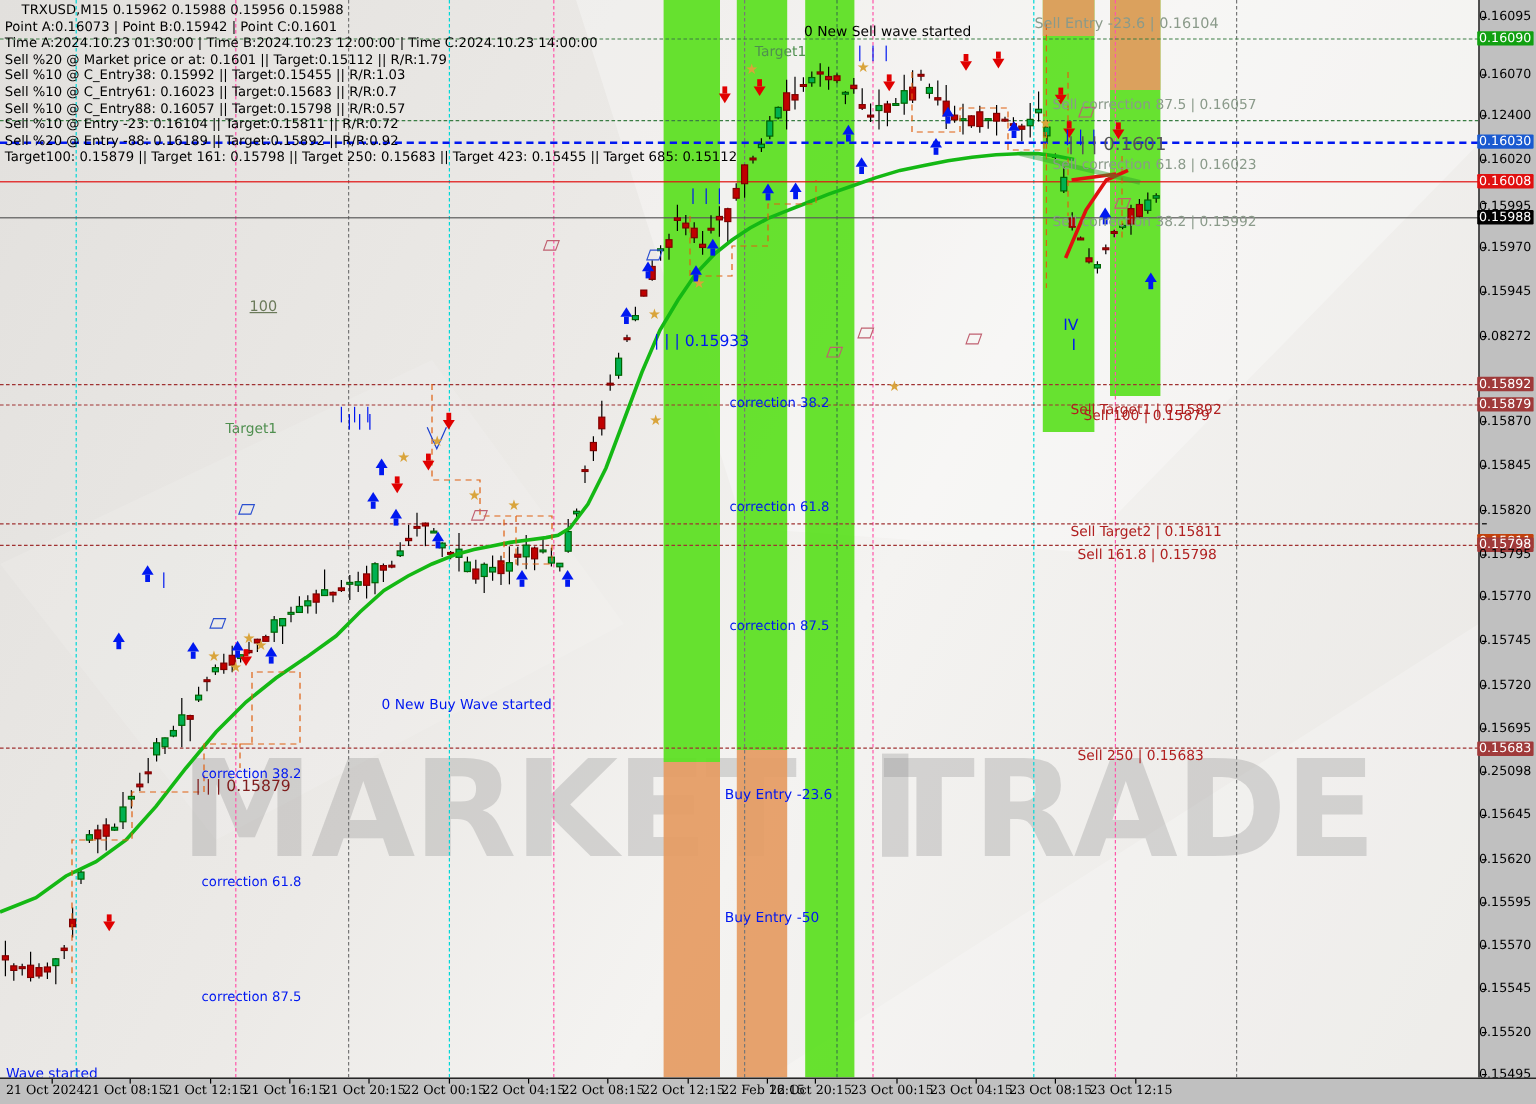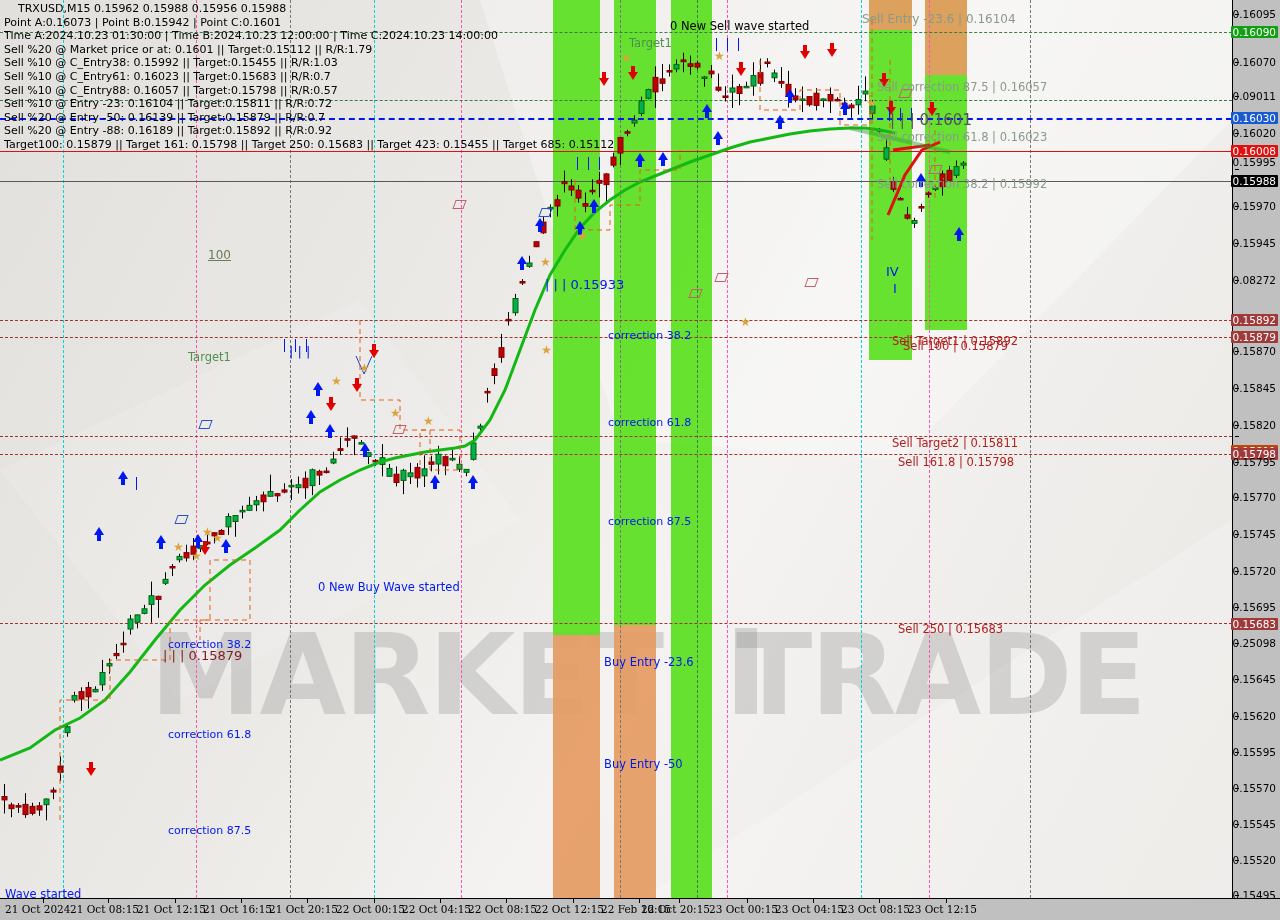--- a/index.html
+++ b/index.html
@@ -660,44 +660,43 @@
     <div id="infohdr">
       <div class="row" id="symrow">TRXUSD,M15  0.15962 0.15988 0.15956 0.15988</div>
       <div id="infolines">
           <div class="row">Point A:0.16073 | Point B:0.15942 | Point C:0.1601</div>
           <div class="row">Time A:2024.10.23 01:30:00 | Time B:2024.10.23 12:00:00 | Time C:2024.10.23 14:00:00</div>
           <div class="row">Sell %20 @ Market price or at: 0.1601 || Target:0.15112 || R/R:1.79</div>
           <div class="row">Sell %10 @ C_Entry38: 0.15992 || Target:0.15455 || R/R:1.03</div>
           <div class="row">Sell %10 @ C_Entry61: 0.16023 || Target:0.15683 || R/R:0.7</div>
           <div class="row">Sell %10 @ C_Entry88: 0.16057 || Target:0.15798 || R/R:0.57</div>
           <div class="row">Sell %10 @ Entry -23: 0.16104 || Target:0.15811 || R/R:0.72</div>
-          <div class="row">Sell %20 @ Entry -50: 0.16139 || Target:0.15879 || R/R:0.7</div>
           <div class="row">Sell %20 @ Entry -88: 0.16189 || Target:0.15892 || R/R:0.92</div>
           <div class="row">Target100: 0.15879 || Target 161: 0.15798 || Target 250: 0.15683 || Target 423: 0.15455 || Target 685: 0.15112</div>
         </div>
     </div>
   </div>
 
   <div id="pricescale">
       <div class="ptickmark" style="top: 14px;"></div>
       <div class="ptick" style="top: 14px;"><span class="lbl">0.16095</span></div>
       <div class="ptickmark" style="top: 32px;"></div>
       <div class="ptick boxed" style="top: 32px;"><span class="lbl" style="background: rgb(17, 160, 17); color: rgb(255, 255, 255);">0.16090</span></div>
       <div class="ptickmark" style="top: 62px;"></div>
       <div class="ptick" style="top: 62px;"><span class="lbl">0.16070</span></div>
       <div class="ptickmark" style="top: 96px;"></div>
-      <div class="ptick" style="top: 96px;"><span class="lbl">0.09011</span></div>
+      <div class="ptick" style="top: 96px;"><span class="lbl">0.12400</span></div>
       <div class="ptickmark" style="top: 118px;"></div>
       <div class="ptick boxed" style="top: 118px;"><span class="lbl" style="background: rgb(26, 90, 208); color: rgb(255, 255, 255);">0.16030</span></div>
       <div class="ptickmark" style="top: 133px;"></div>
       <div class="ptick" style="top: 133px;"><span class="lbl">0.16020</span></div>
       <div class="ptickmark" style="top: 151px;"></div>
       <div class="ptick boxed" style="top: 151px;"><span class="lbl" style="background: rgb(224, 16, 16); color: rgb(255, 255, 255);">0.16008</span></div>
       <div class="ptickmark" style="top: 169px;"></div>
-      <div class="ptick" style="top: 162px; text-align: right;"><span class="lbl">0.15995</span></div>
+      <div class="ptick" style="top: 172px; text-align: right;"><span class="lbl">0.15995</span></div>
       <div class="ptickmark" style="top: 181px;"></div>
       <div class="ptick boxed" style="top: 181px;"><span class="lbl" style="background: rgb(0, 0, 0); color: rgb(255, 255, 255);">0.15988</span></div>
       <div class="ptickmark" style="top: 206px;"></div>
       <div class="ptick" style="top: 206px;"><span class="lbl">0.15970</span></div>
       <div class="ptickmark" style="top: 243px;"></div>
       <div class="ptick" style="top: 243px;"><span class="lbl">0.15945</span></div>
       <div class="ptickmark" style="top: 280px;"></div>
       <div class="ptick" style="top: 280px;"><span class="lbl">0.08272</span></div>
       <div class="ptickmark" style="top: 320px;"></div>
       <div class="ptick boxed" style="top: 320px;"><span class="lbl" style="background: rgb(160, 58, 58); color: rgb(255, 255, 255);">0.15892</span></div>

